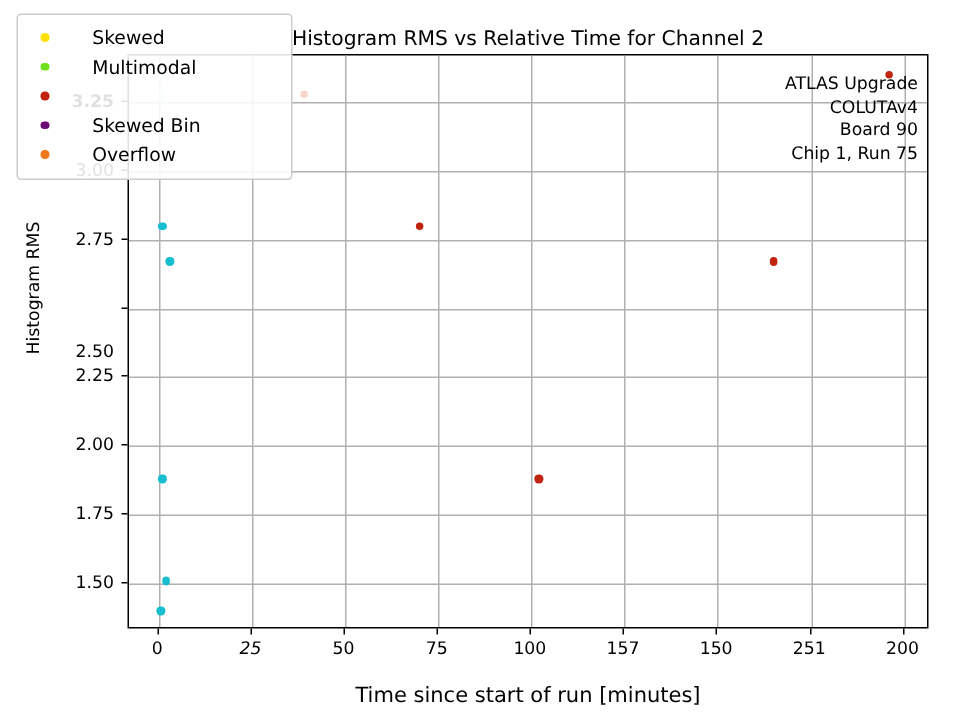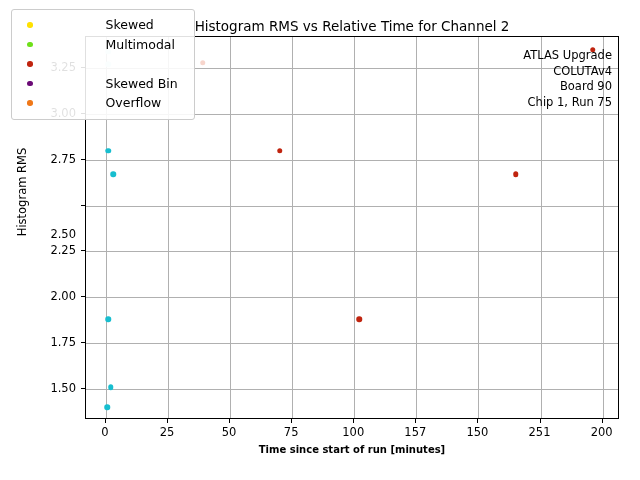--- a/index.html
+++ b/index.html
@@ -39,22 +39,22 @@
   
   .tick{position:absolute;background:#000;}
   .tick.x{width:1px;height:4px;top:419px;}
   .tick.y{height:1px;width:4px;left:81px;}
   .ticklabel{position:absolute;font-size:11.5px;color:#000;white-space:nowrap;}
   .ticklabel.x{top:425px;transform:translateX(-50%);text-align:center;}
   .ticklabel.y{right:564px;transform:translateY(-50%);text-align:right;}
 
   
   .xlabel{
-    position:absolute;left:85px;top:444px;width:534px;
-    text-align:center;font-size:10px;color:#000;font-weight:bold;
+    position:absolute;left:85px;top:456px;width:534px;
+    text-align:center;font-size:14px;color:#000;
   }
   .ylabel{
     position:absolute;
     left:-68px; top:185px;
     width:180px;
     text-align:center;
     font-size:11.5px;color:#000;
     transform:rotate(-90deg);
     transform-origin:center center;
   }
@@ -73,21 +73,20 @@
     width:184px;
     background:rgba(255,255,255,0.88);
     border:1px solid #cccccc;
     border-radius:3px;
     padding:5px 6px 6px 6px;
     box-sizing:border-box;
   }
   .legend-row{
     display:flex;align-items:center;
     height:19.5px;
-    gap:44px;
   }
   .legend-swatch{
     width:5.5px;height:5.5px;border-radius:50%;
     margin-left:9px;margin-right:0;
     flex:0 0 auto;
   }
   .legend-text{
     font-size:12.5px;color:#000;
     margin-left:29px;white-space:nowrap;
   }
@@ -139,21 +138,21 @@
       <div class="marker" title="unflagged-teal (1, 2.8)" style="left: 22.3535px; top: 113.617px; width: 5.5px; height: 5.5px; background: rgb(23, 190, 207);"></div>
       <div class="marker" title="unflagged-lightcyan (1, 3.34)" style="left: 22.3535px; top: 14.6603px; width: 5.5px; height: 5.5px; background: rgb(212, 241, 244);"></div>
       <div class="marker" title="unflagged-lightcyan (1, 3.27)" style="left: 22.3535px; top: 27.488px; width: 5.5px; height: 5.5px; background: rgb(212, 241, 244);"></div>
       <div class="marker" title="unflagged-salmon (39, 3.28)" style="left: 116.735px; top: 25.6555px; width: 5.5px; height: 5.5px; background: rgb(247, 213, 204);"></div>
     </div>
 
   <div id="axis-decor">
       <div class="tick x" style="left: 104.87px;"></div>
       <div class="ticklabel x" style="left: 104.87px;">0</div>
       <div class="tick x" style="left: 166.963px;"></div>
-      <div class="ticklabel x" style="left: 166.963px;">25</div>
+      <div class="ticklabel x" style="left: 166.963px; font-style: italic;">25</div>
       <div class="tick x" style="left: 229.056px;"></div>
       <div class="ticklabel x" style="left: 229.056px;">50</div>
       <div class="tick x" style="left: 291.149px;"></div>
       <div class="ticklabel x" style="left: 291.149px;">75</div>
       <div class="tick x" style="left: 353.242px;"></div>
       <div class="ticklabel x" style="left: 353.242px;">100</div>
       <div class="tick x" style="left: 415.335px;"></div>
       <div class="ticklabel x" style="left: 415.335px;">157</div>
       <div class="tick x" style="left: 477.428px;"></div>
       <div class="ticklabel x" style="left: 477.428px;">150</div>
@@ -169,21 +168,21 @@
       <div class="ticklabel y" style="top: 296.22px;">2.00</div>
       <div class="tick y" style="top: 250.407px;"></div>
       <div class="ticklabel y" style="top: 250.407px;">2.25</div>
       <div class="tick y" style="top: 204.593px;"></div>
       <div class="ticklabel y" style="top: 211px; margin-top: 23px;">2.50</div>
       <div class="tick y" style="top: 158.78px;"></div>
       <div class="ticklabel y" style="top: 158.78px;">2.75</div>
       <div class="tick y" style="top: 112.967px;"></div>
       <div class="ticklabel y" style="top: 112.967px;">3.00</div>
       <div class="tick y" style="top: 67.1531px;"></div>
-      <div class="ticklabel y" style="top: 67.1531px;">3.25</div>
+      <div class="ticklabel y" style="top: 67.1531px; font-weight: bold;">3.25</div>
     </div>
 
   <div class="xlabel">Time since start of run [minutes]</div>
   <div class="ylabel">Histogram RMS</div>
 
   <div class="legend" id="legend">
       <div class="legend-row">
         <span class="legend-swatch" style="background: rgb(255, 225, 0);"></span>
         <span class="legend-text">Skewed</span>
       </div>

